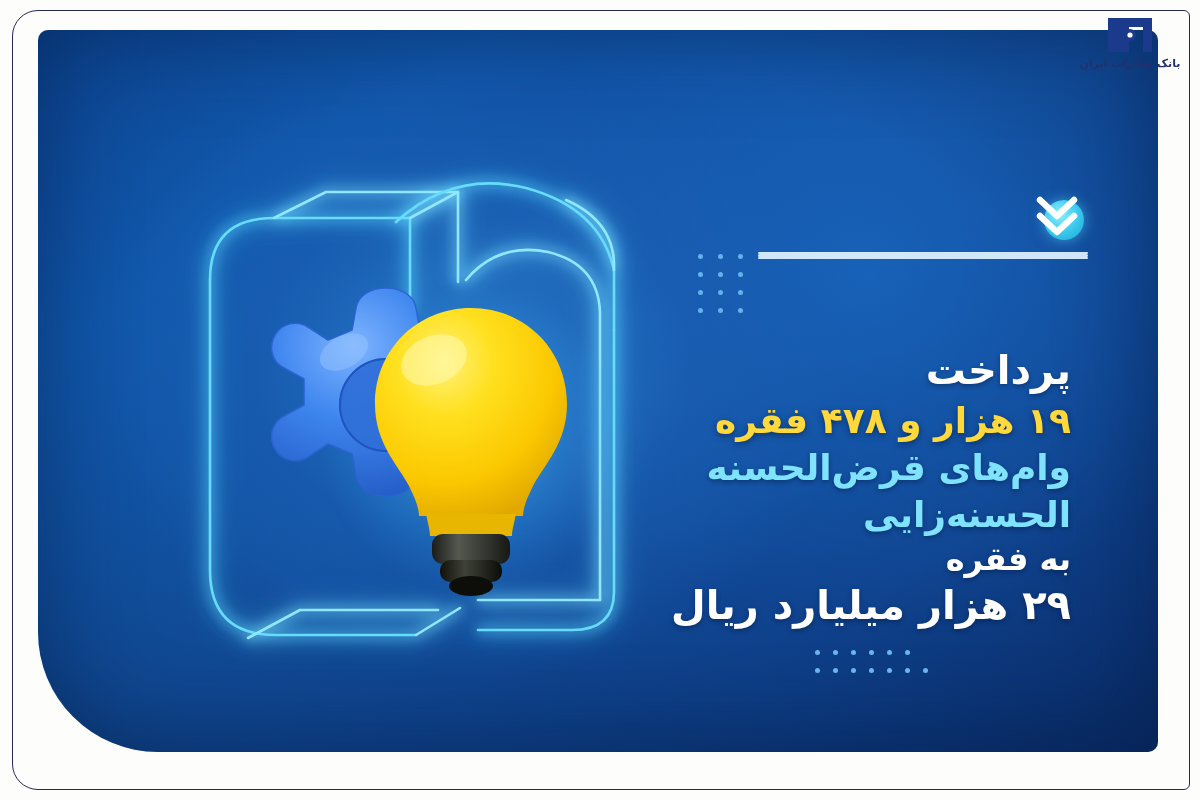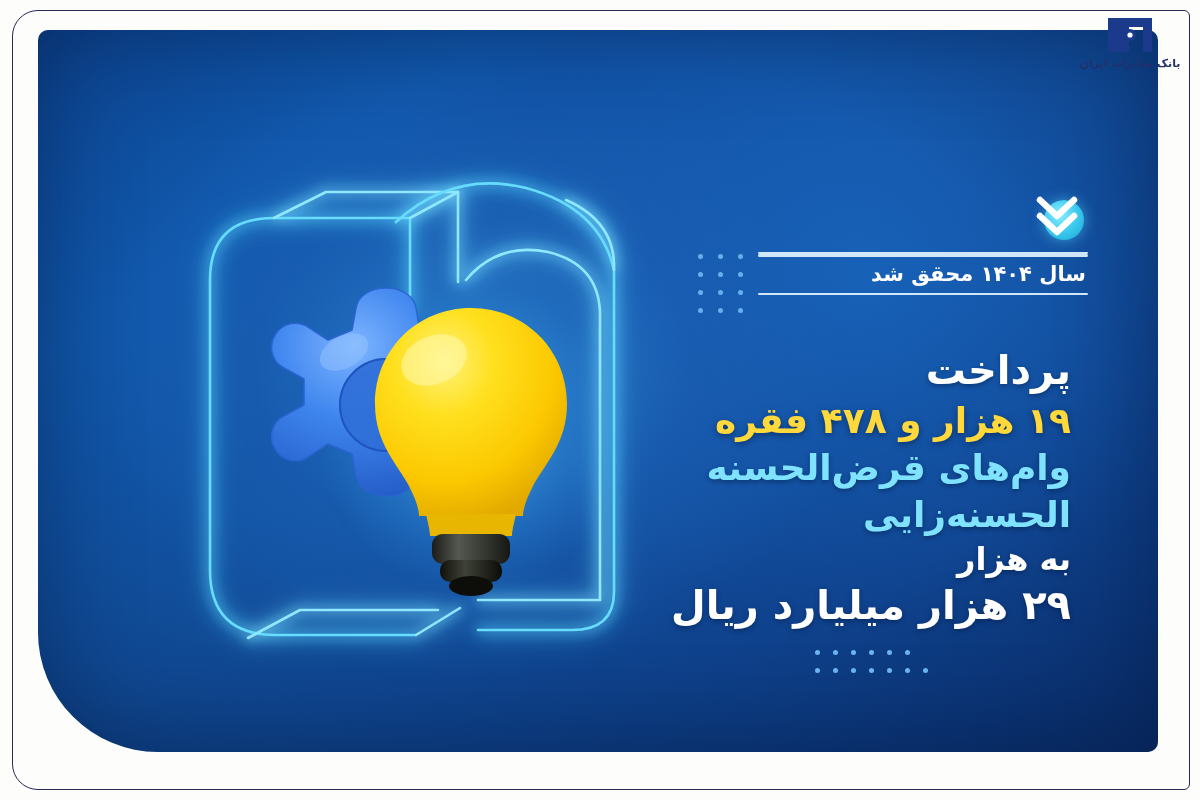--- a/index.html
+++ b/index.html
@@ -246,30 +246,29 @@
         <span class="dot"></span>
         <span class="dot"></span>
         <span class="dot"></span>
         <span class="dot"></span>
         <span class="dot"></span>
       </div>
 
       <div class="kicker">
         <div class="rule"></div>
         <div class="rule"></div>
-        <div class="kicker-line">سال ۱۴۰۴ محقق شد</div>
         <div class="rule"></div>
       </div>
 
       <div class="headline">
         <div class="hl hl-white hl-row">پرداخت</div>
         <div class="hl hl-yellow hl-row">۱۹ هزار و ۴۷۸ فقره</div>
         <div class="hl hl-cyan hl-row">وام‌های قرض‌الحسنه</div>
         <div class="hl hl-cyan hl-row">الحسنه‌زایی</div>
-        <div class="hl hl-small-white hl-row">به هزار</div>
+        <div class="hl hl-small-white hl-row">به فقره</div>
         <div class="hl hl-big-white hl-row">۲۹ هزار میلیارد ریال</div>
       </div>
 
       <div class="dots-bottom">
         <div class="drow">
           <span class="dot"></span>
           <span class="dot"></span>
           <span class="dot"></span>
           <span class="dot"></span>
           <span class="dot"></span>

